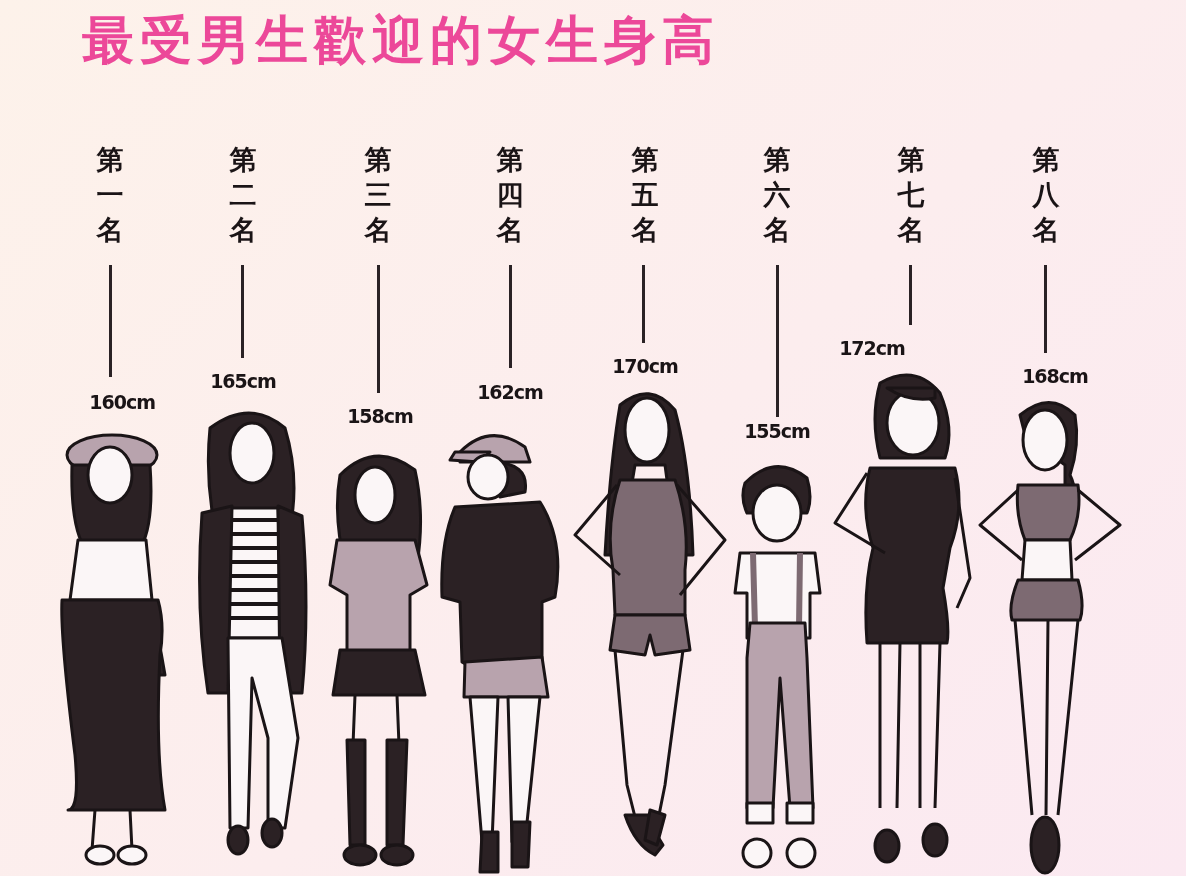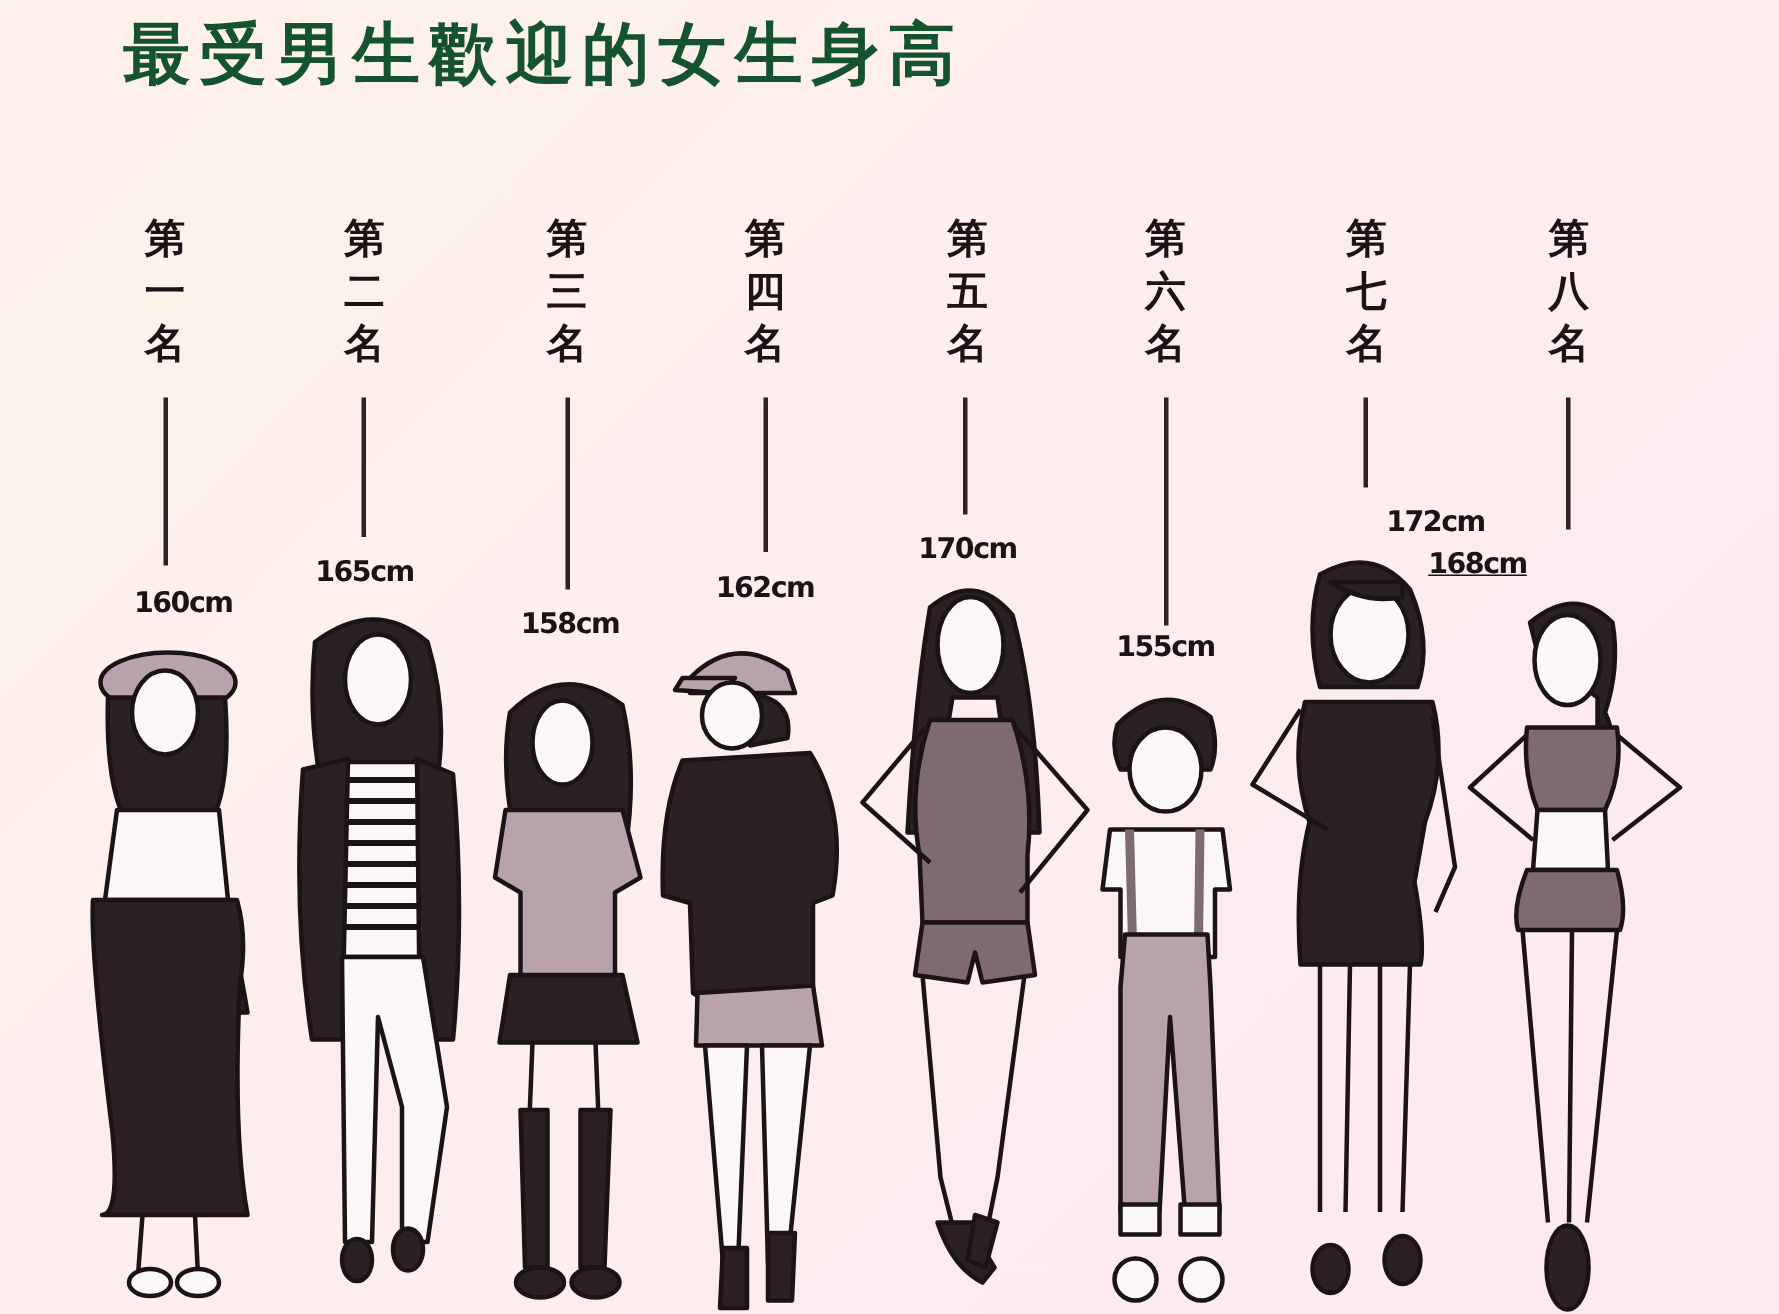--- a/index.html
+++ b/index.html
@@ -5,22 +5,22 @@
   html, body { margin:0; padding:0; }
   body {
     width:1186px; height:876px; overflow:hidden;
     background: linear-gradient(135deg, #fdf2ea 0%, #fcedee 55%, #fbe9f1 100%);
     font-family: "DejaVu Sans", sans-serif;
     position:relative;
   }
   .title {
     position:absolute; left:82px; top:6px;
     font-family: "DejaVu Sans", sans-serif;
-    font-size:45px; font-weight:bold; letter-spacing:6px;
-    color:#14532d;
+    font-size:52px; font-weight:bold; letter-spacing:6px;
+    color:#ec4899;
   }
   .rank {
     position:absolute; top:142px; width:40px;
     font-size:27px; font-weight:bold; color:#1a1416;
     line-height:35px; text-align:center;
   }
   .rank span { display:block; }
   .line { position:absolute; width:3px; background:#2a2225; top:265px; }
   .height {
     position:absolute; font-size:19px; font-weight:bold; color:#1a1416;
@@ -179,21 +179,21 @@
   </svg>
 </div>
 
 <div>
   <div class="rank" style="left:891px;">
     <span>第</span>
     <span>七</span>
     <span>名</span>
   </div>
   <div class="line" style="left:909px; height:60px;"></div>
-  <div class="height" style="left:912px; top:337px;">172cm</div>
+  <div class="height" style="left:827px; top:337px;">172cm</div>
   <svg class="fig" style="left:825px; top:368px;" width="150" height="508" viewBox="0 0 150 508">
     <g stroke="#1a1416" stroke-width="3" stroke-linejoin="round">
       <path d="M55 15 Q90 -5 115 25 Q130 60 120 90 L55 90 Q45 50 55 15 Z" fill="#2b2124"></path>
       <ellipse cx="88" cy="55" rx="26" ry="32" fill="#fbf6f7"></ellipse>
       <path d="M62 20 Q85 35 110 30 L110 20 Z" fill="#2b2124"></path>
       <path d="M45 100 L130 100 Q140 140 125 180 L118 220 Q125 260 122 275 L42 275 Q38 220 48 180 Q35 140 45 100 Z" fill="#2b2124"></path>
       <path d="M42 105 L10 155 L60 185" fill="none"></path>
       <path d="M130 110 L145 210 L132 240" fill="none"></path>
       <path d="M55 275 L55 440 M75 275 L72 440 M95 275 L95 440 M115 275 L110 440" fill="none"></path>
       <ellipse cx="62" cy="478" rx="12" ry="16" fill="#2b2124"></ellipse>
@@ -202,21 +202,21 @@
   </svg>
 </div>
 
 <div>
   <div class="rank" style="left:1026px;">
     <span>第</span>
     <span>八</span>
     <span>名</span>
   </div>
   <div class="line" style="left:1044px; height:88px;"></div>
-  <div class="height" style="left:940px; top:365px;text-decoration:underline;">168cm</div>
+  <div class="height" style="left:1010px; top:365px;">168cm</div>
   <svg class="fig" style="left:970px; top:395px;" width="160" height="481" viewBox="0 0 160 481">
     <g stroke="#1a1416" stroke-width="3" stroke-linejoin="round">
       <path d="M50 20 Q80 -5 105 20 Q110 50 100 80 Q110 100 95 110 L95 70 L55 40 Z" fill="#2b2124"></path>
       <ellipse cx="75" cy="45" rx="22" ry="30" fill="#fbf6f7"></ellipse>
       <path d="M48 90 L108 90 Q112 120 100 145 L55 145 Q45 120 48 90 Z" fill="#7d6a72"></path>
       <path d="M55 145 L100 145 L102 185 L52 185 Z" fill="#fbf6f7"></path>
       <path d="M48 185 L108 185 Q115 210 110 225 L42 225 Q38 210 48 185 Z" fill="#7d6a72"></path>
       <path d="M48 95 L10 130 L52 165 M108 95 L150 130 L105 165" fill="none"></path>
       <path d="M45 225 L62 420 M78 225 L76 420 M108 225 L88 420" fill="none"></path>
       <ellipse cx="75" cy="450" rx="14" ry="28" fill="#2b2124"></ellipse>

